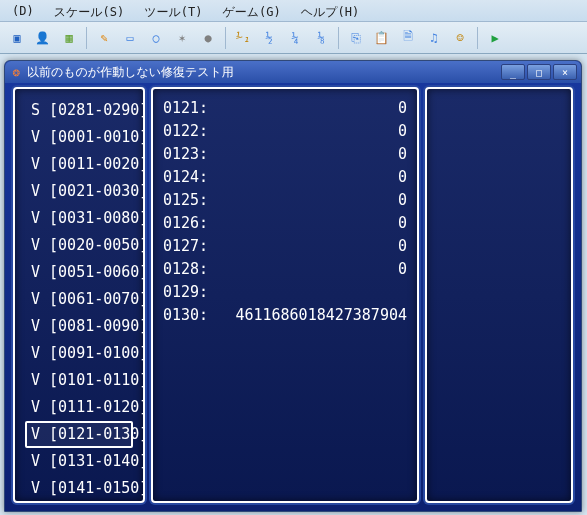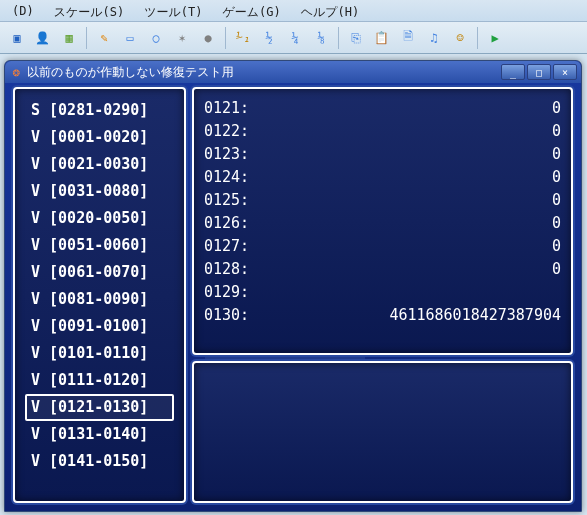--- a/index.html
+++ b/index.html
@@ -75,22 +75,22 @@
     background:linear-gradient(#1a2a68,#0a1850);
     border:2px solid #fff;
     border-radius:4px;
     box-shadow:inset 0 0 8px rgba(0,0,0,.6),0 0 0 2px #2848a0;
     padding:8px 10px;
     color:#fff;
     font-family:"MS Gothic",monospace;
     font-size:15px;
     line-height:23px;
   }
-  .left-panel{width:173px;height:100%;font-weight:bold;}
-  .right-col{flex:1;display:flex;flex-direction:column;gap:6px;height:100%}
+  .left-panel{width:132px;height:100%;}
+  .right-col{flex:1;display:flex;flex-direction:row;gap:6px;height:100%}
   .right-top{flex:0 0 268px;display:flex;flex-direction:column;}
   .right-bottom{flex:1}
   .list-item{
     padding:0 4px;white-space:nowrap;
     border:2px solid transparent;border-radius:2px;
   }
   .list-item.selected{border:2px solid #fff;background:rgba(255,255,255,.06)}
   .var-row{display:flex;}
   .var-row .id{flex:0 0 auto}
   .var-row .val{flex:1;text-align:right}
@@ -142,21 +142,22 @@
     <div class="winbtns">
       <div>_</div>
       <div>□</div>
       <div>×</div>
     </div>
   </div>
   <div class="ghost"></div>
   <div class="game-area">
     <div class="panel left-panel" id="leftpanel">
         <div class="list-item">S [0281-0290]</div>
-        <div class="list-item">V [0001-0020]</div>
+        <div class="list-item">V [0001-0010]</div>
+        <div class="list-item">V [0011-0020]</div>
         <div class="list-item">V [0021-0030]</div>
         <div class="list-item">V [0031-0080]</div>
         <div class="list-item">V [0020-0050]</div>
         <div class="list-item">V [0051-0060]</div>
         <div class="list-item">V [0061-0070]</div>
         <div class="list-item">V [0081-0090]</div>
         <div class="list-item">V [0091-0100]</div>
         <div class="list-item">V [0101-0110]</div>
         <div class="list-item">V [0111-0120]</div>
         <div class="list-item selected">V [0121-0130]</div>

